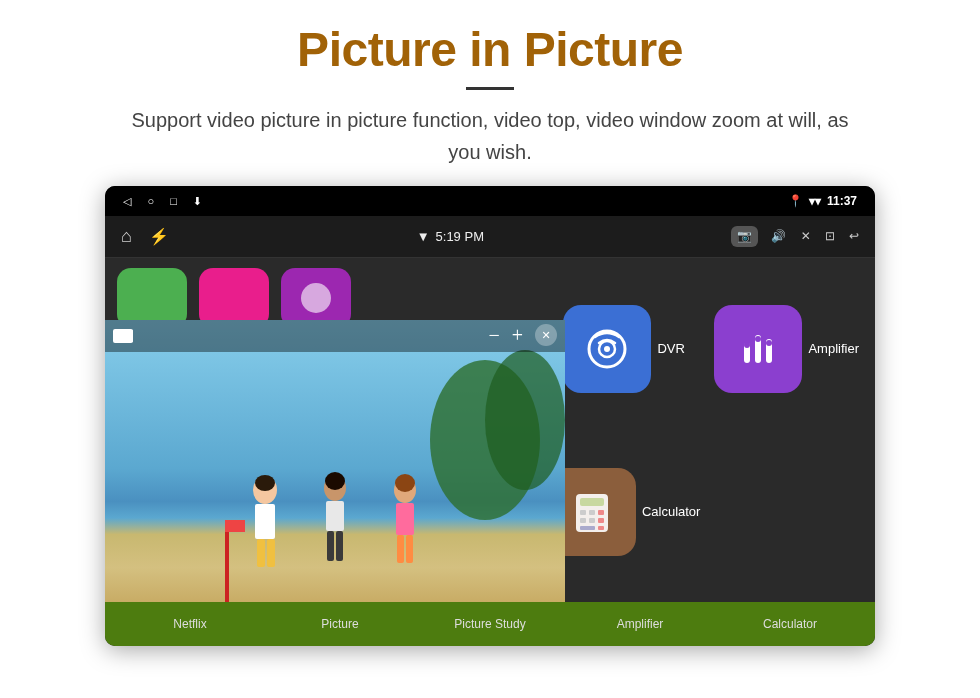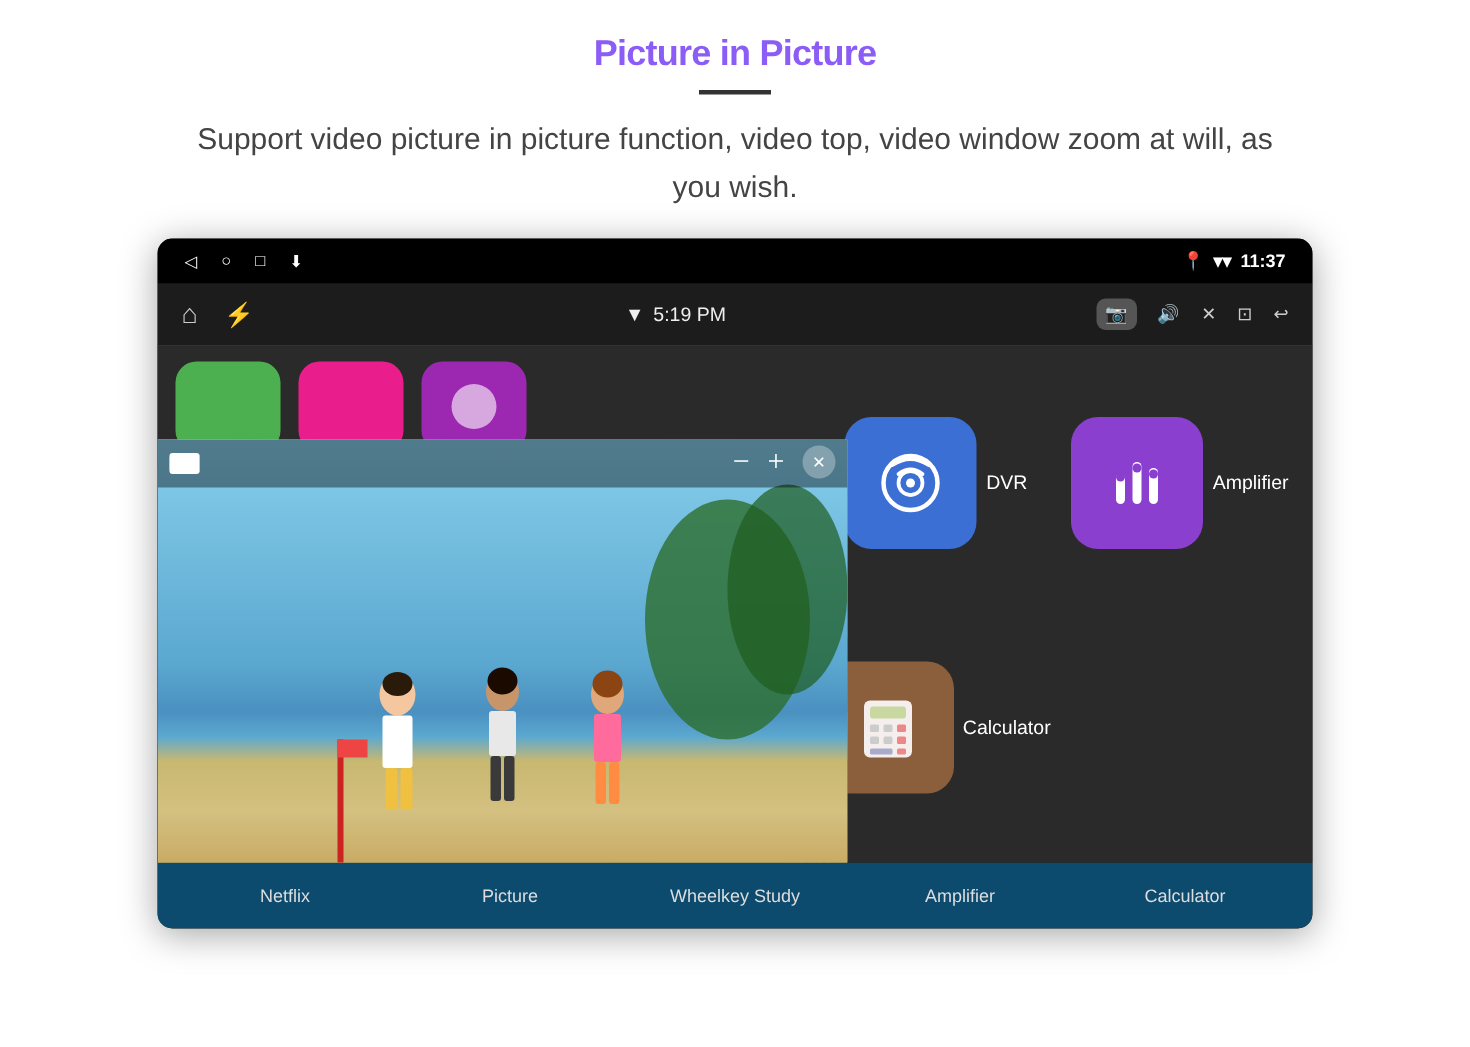--- a/index.html
+++ b/index.html
@@ -14,23 +14,23 @@
     .page-wrapper {
       width: 980px;
       height: 698px;
       display: flex;
       flex-direction: column;
       align-items: center;
       padding-top: 22px;
     }
 
     .page-title {
-      font-size: 24px;
+      font-size: 48px;
       font-weight: 900;
-      color: #8b5cf6;
+      color: #a16207;
       text-align: center;
       font-family: 'Arial Black', 'Arial', sans-serif;
       letter-spacing: -0.5px;
     }
 
     .title-divider {
       width: 48px;
       height: 3px;
       background: #333;
       margin: 10px auto 14px auto;
@@ -267,21 +267,21 @@
     .app-label {
       color: #fff;
       font-size: 13px;
       font-family: Arial, sans-serif;
       text-align: center;
     }
 
     
     .bottom-labels {
       height: 44px;
-      background: #0c4a6e;
+      background: #4d7c0f;
       display: flex;
       align-items: center;
       justify-content: space-around;
       padding: 0 10px;
       flex-shrink: 0;
     }
 
     .bottom-label {
       color: #ddd;
       font-size: 12px;
@@ -475,19 +475,19 @@
           </div>
           <span class="app-label">Calculator</span>
         </div>
 
       </div>
     </div>
 
     <div class="bottom-labels">
       <span class="bottom-label">Netflix</span>
       <span class="bottom-label">Picture</span>
-      <span class="bottom-label">Wheelkey Study</span>
+      <span class="bottom-label">Picture Study</span>
       <span class="bottom-label">Amplifier</span>
       <span class="bottom-label">Calculator</span>
     </div>
 
   </div>
 </div>
 
 </body></html>

